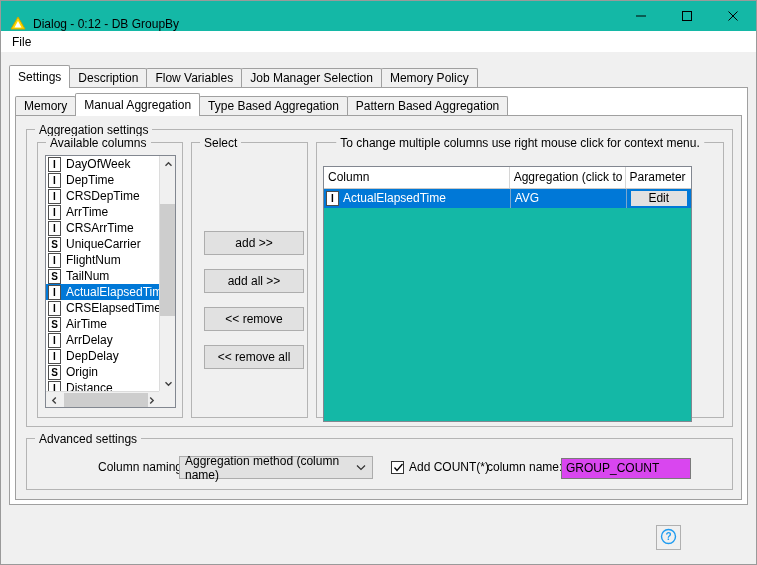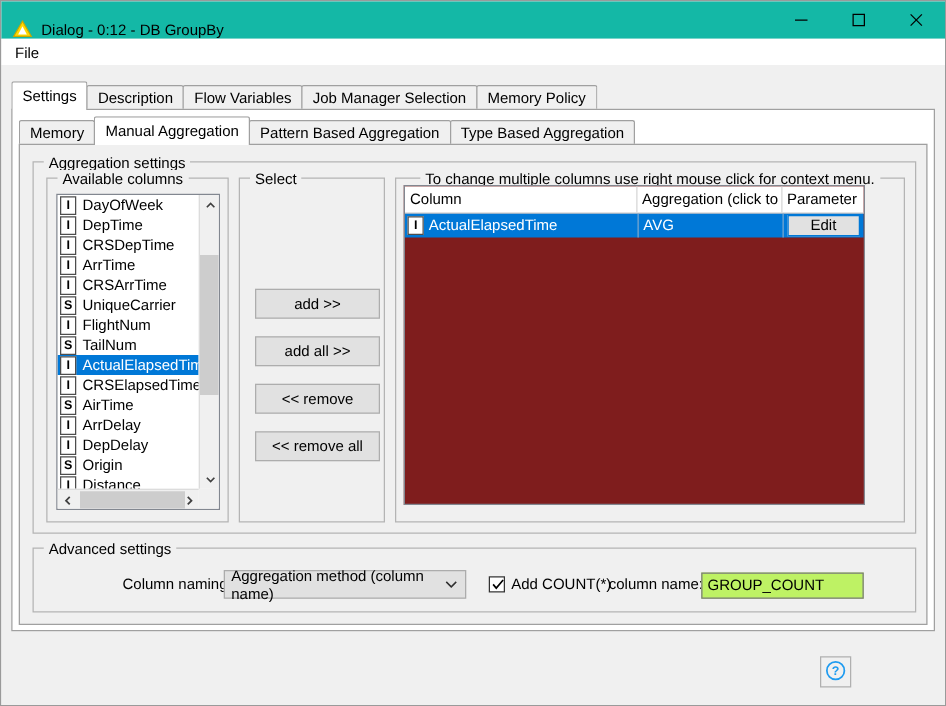--- a/index.html
+++ b/index.html
@@ -269,23 +269,23 @@
   }
   .sel-btn {
     position: absolute;
     left: 12px;
     width: 100px; height: 24px;
   }
 
   
   .tablewrap {
     position: absolute;
-    left: 6px; top: 5px;
+    left: 6px; top: 23px;
     width: 369px; height: 256px;
-    background: #7f1d1d;
+    background: #14b8a6;
     border: 1px solid #828790;
     box-sizing: border-box;
     overflow: hidden;
   }
   .thead {
     display: flex;
     height: 21px;
     background: #ffffff;
     border-bottom: 1px solid #c8c8c8;
     align-items: center;
@@ -372,21 +372,21 @@
   .checkbox-box {
     position: absolute;
     width: 13px; height: 13px;
     border: 1px solid #333333;
     background: #ffffff;
     box-sizing: border-box;
   }
   .checkbox-box svg { position: absolute; left: 0; top: -1px; }
   .textfield {
     position: absolute;
-    background: #bef264;
+    background: #d946ef;
     border: 1px solid #7a7a7a;
     box-sizing: border-box;
     font-size: 12px;
     line-height: 19px;
     padding-left: 4px;
     color: #000;
     white-space: nowrap;
     overflow: hidden;
   }
 
@@ -456,22 +456,22 @@
       <div class="tab">Flow Variables</div>
       <div class="tab">Job Manager Selection</div>
       <div class="tab">Memory Policy</div>
     </div>
 
     <div class="outer-tab-body">
 
       <div class="tabstrip-inner">
         <div class="tab">Memory</div>
         <div class="tab active">Manual Aggregation</div>
+        <div class="tab">Type Based Aggregation</div>
         <div class="tab">Pattern Based Aggregation</div>
-        <div class="tab">Type Based Aggregation</div>
       </div>
 
       <div class="inner-tab-body">
 
         <div class="groupbox" id="gb-aggregation">
           <div class="gb-title">Aggregation settings</div>
 
           <div class="groupbox" id="gb-available">
             <div class="gb-title">Available columns</div>
 

